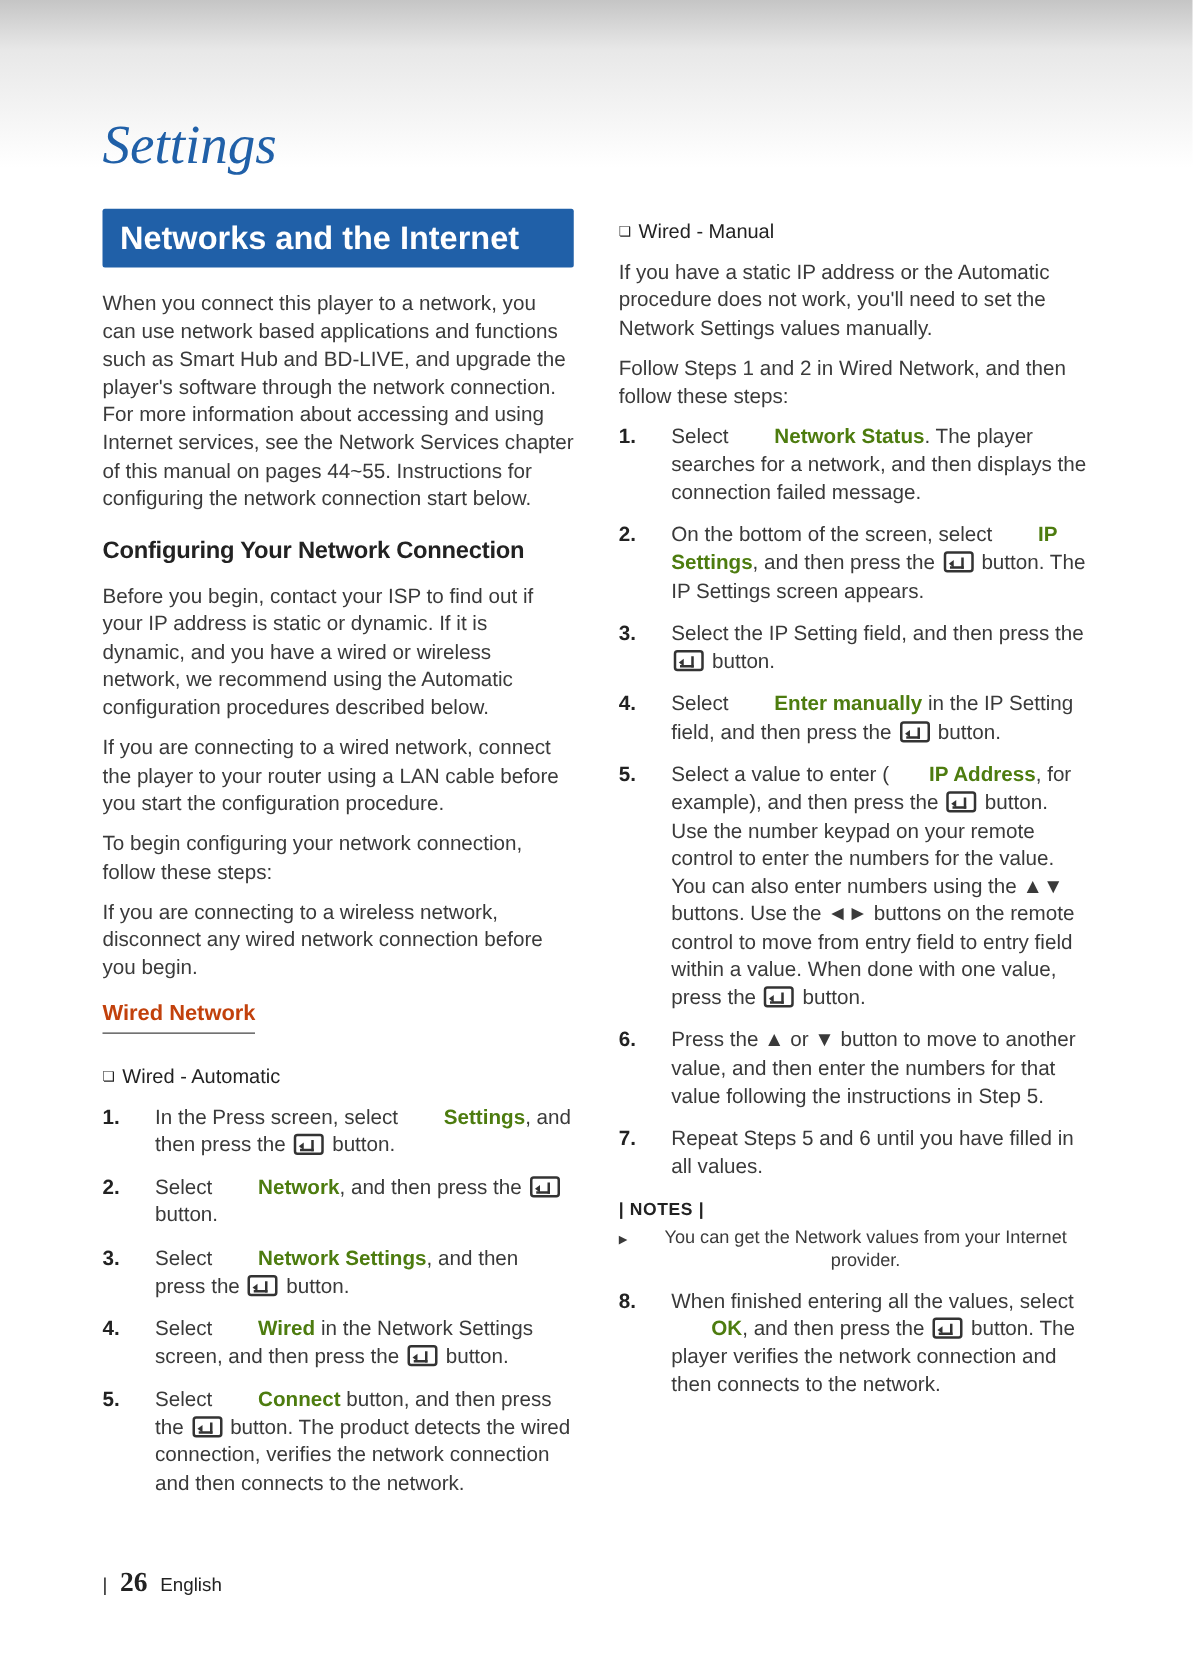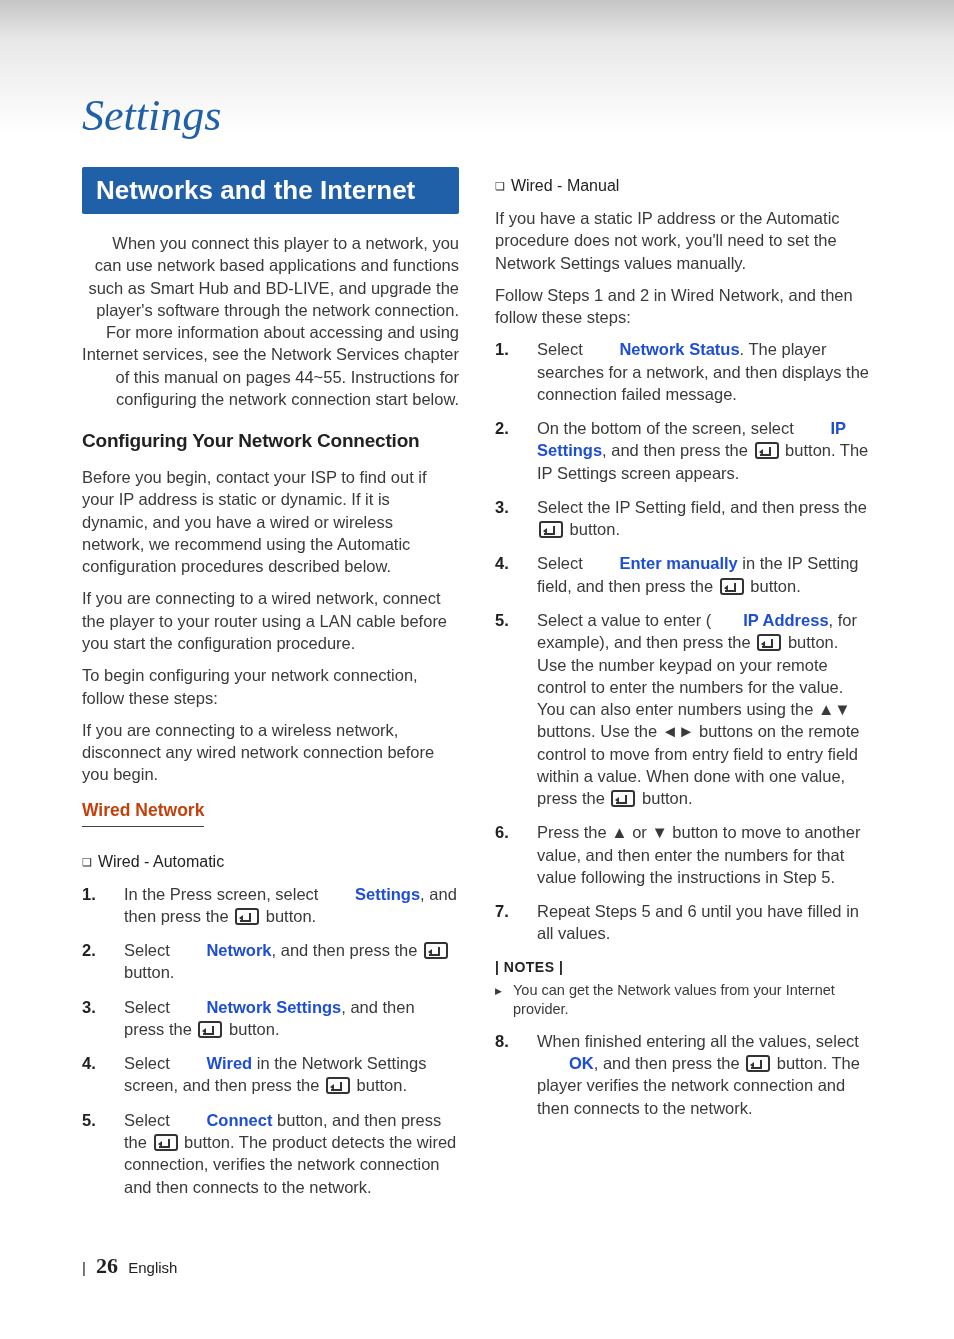--- a/index.html
+++ b/index.html
@@ -31,21 +31,20 @@
       font-weight: bold;
       font-size: 26px;
       padding: 8px 14px;
       border-radius: 2px;
       margin-bottom: 18px;
     }
     .intro-para {
       font-size: 16.5px;
       line-height: 1.35;
       margin-bottom: 20px;
-      text-align: right;
     }
     .h2-bold {
       font-size: 19px;
       font-weight: bold;
       color: #222;
       margin-top: 6px;
       margin-bottom: 14px;
       letter-spacing: -0.2px;
     }
     .h3-underline {
@@ -87,21 +86,21 @@
       line-height: 1.35;
       margin-bottom: 12px;
     }
     ol.steps > li::before {
       content: counter(step) ".";
       position: absolute;
       left: 0;
       font-weight: bold;
       color: #222;
     }
-    .b { font-weight: bold; color: #1d4ed8; padding-left: 32px; }
+    .b { font-weight: bold; color: #4d7c0f; padding-left: 32px; }
     .enter-icon {
       display: inline-block;
       width: 24px;
       height: 17px;
       border: 2px solid #333;
       border-radius: 3px;
       position: relative;
       vertical-align: -3px;
       margin: 0 2px;
     }
@@ -129,20 +128,21 @@
       letter-spacing: 0.5px;
       color: #222;
       margin: 14px 0 6px 0;
     }
     .note-item {
       position: relative;
       padding-left: 18px;
       font-size: 14.5px;
       line-height: 1.35;
       margin-bottom: 10px;
+      text-align: center;
     }
     .note-item::before {
       content: "▶";
       position: absolute;
       left: 0;
       font-size: 9px;
       top: 4px;
     }
     .footer {
       position: absolute;

